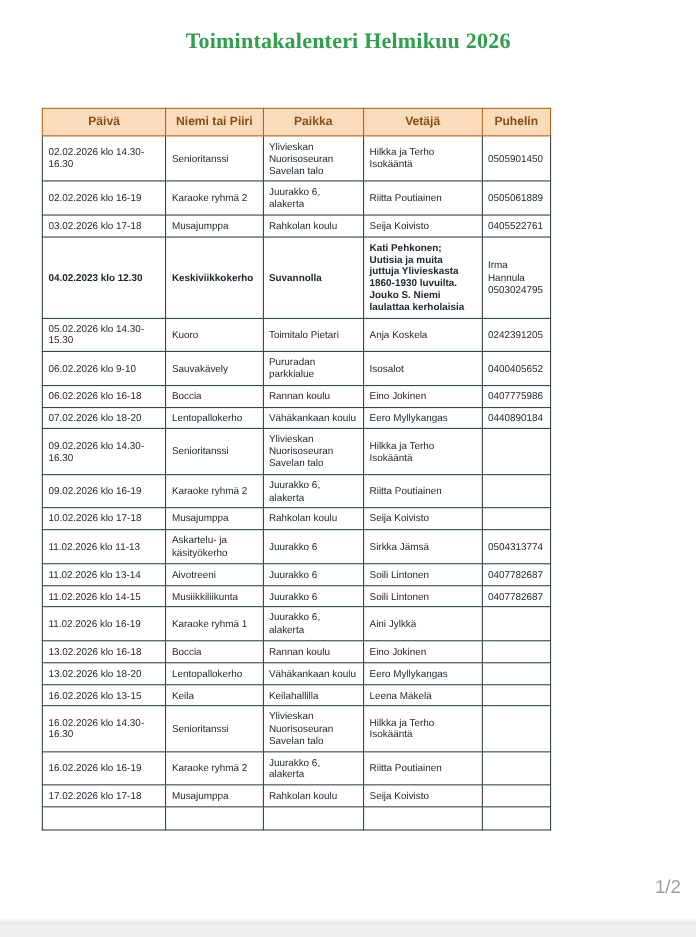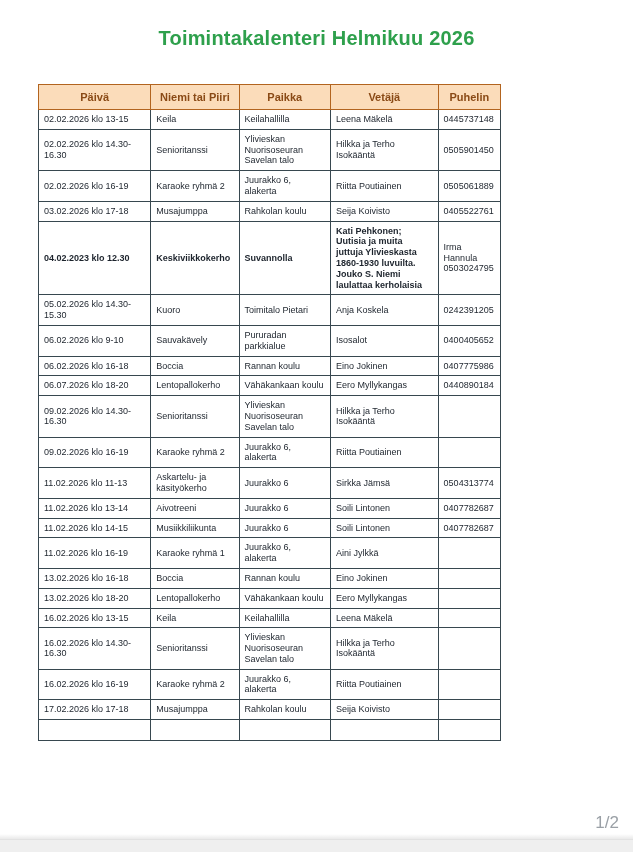--- a/index.html
+++ b/index.html
@@ -17,29 +17,29 @@
     width:633px;height:852px;
     background:#ffffff;
     font-family:"Liberation Sans", sans-serif;
     position:relative;
     overflow:hidden;
   }
   .title{
     margin:0;
     padding-top:27px;
     text-align:center;
-    font-family:Liberation Sans, sans-serif;
+    font-family:Liberation Serif, serif;
     font-weight:bold;
     font-size:20px;
     letter-spacing:0.2px;
     color:var(--title-green);
   }
   table.calendar{
     position:absolute;
-    left:38px; top:84px;
+    left:38px; top:98px;
     width:463px;
     border-collapse:collapse;
     table-layout:fixed;
     padding-left:16px;
   }
   col.c-paiva{width:24.3%;}
   col.c-kerho{width:19.1%;}
   col.c-paikka{width:19.8%;}
   col.c-vetaja{width:23.3%;}
   col.c-puhelin{width:13.5%;}
@@ -60,21 +60,21 @@
     padding:4px 5px;
     vertical-align:middle;
     white-space:pre-line;
     overflow:hidden;
   }
   td.bold{font-weight:bold;}
   tr.empty-row td{height:12px;}
   .page-num{
     position:absolute;
     right:14px;
-    bottom:19px;
+    bottom:35px;
     font-size:17px;
     color:var(--page-num);
   }
   .edge-shadow{
     position:absolute;
     left:0;right:0;bottom:12px;
     height:6px;
     background:linear-gradient(to bottom, rgba(0,0,0,0) 0%, rgba(0,0,0,0.10) 100%);
   }
   .bottom-bar{
@@ -104,27 +104,20 @@
       <tr>
           <th>Päivä</th>
           <th>Niemi tai Piiri</th>
           <th>Paikka</th>
           <th>Vetäjä</th>
           <th>Puhelin</th>
         </tr>
     </thead>
     <tbody>
         <tr>
-          <td>02.02.2026 klo 13-15</td>
-          <td>Keila</td>
-          <td>Keilahallilla</td>
-          <td>Leena Mäkelä</td>
-          <td>0445737148</td>
-        </tr>
-        <tr>
           <td>02.02.2026 klo 14.30-
 16.30</td>
           <td>Senioritanssi</td>
           <td>Ylivieskan
 Nuorisoseuran
 Savelan talo</td>
           <td>Hilkka ja Terho
 Isokääntä</td>
           <td>0505901450</td>
         </tr>
@@ -172,21 +165,21 @@
           <td>0400405652</td>
         </tr>
         <tr>
           <td>06.02.2026 klo 16-18</td>
           <td>Boccia</td>
           <td>Rannan koulu</td>
           <td>Eino Jokinen</td>
           <td>0407775986</td>
         </tr>
         <tr>
-          <td>06.07.2026 klo 18-20</td>
+          <td>07.02.2026 klo 18-20</td>
           <td>Lentopallokerho</td>
           <td>Vähäkankaan koulu</td>
           <td>Eero Myllykangas</td>
           <td>0440890184</td>
         </tr>
         <tr>
           <td>09.02.2026 klo 14.30-
 16.30</td>
           <td>Senioritanssi</td>
           <td>Ylivieskan
@@ -197,20 +190,27 @@
           <td></td>
         </tr>
         <tr>
           <td>09.02.2026 klo 16-19</td>
           <td>Karaoke ryhmä 2</td>
           <td>Juurakko 6, alakerta</td>
           <td>Riitta Poutiainen</td>
           <td></td>
         </tr>
         <tr>
+          <td>10.02.2026 klo 17-18</td>
+          <td>Musajumppa</td>
+          <td>Rahkolan koulu</td>
+          <td>Seija Koivisto</td>
+          <td></td>
+        </tr>
+        <tr>
           <td>11.02.2026 klo 11-13</td>
           <td>Askartelu- ja
 käsityökerho</td>
           <td>Juurakko 6</td>
           <td>Sirkka Jämsä</td>
           <td>0504313774</td>
         </tr>
         <tr>
           <td>11.02.2026 klo 13-14</td>
           <td>Aivotreeni</td>

